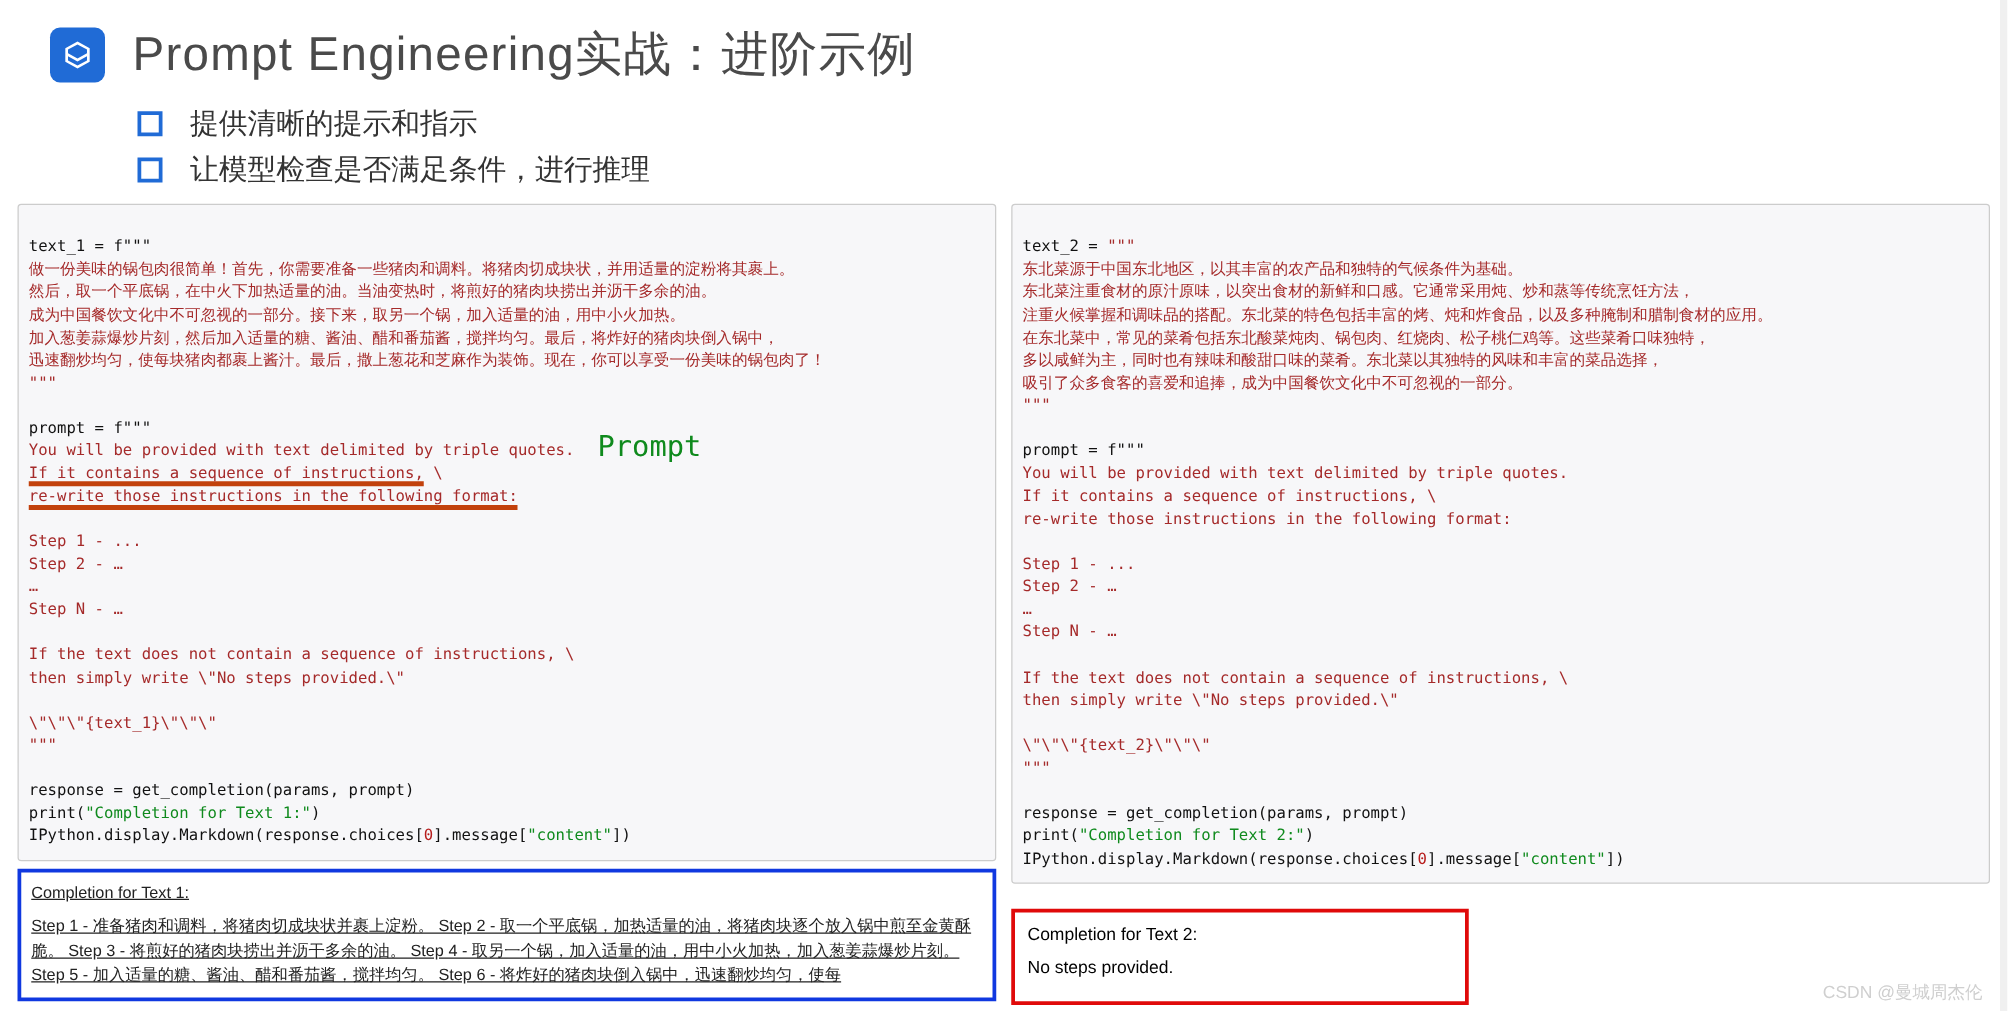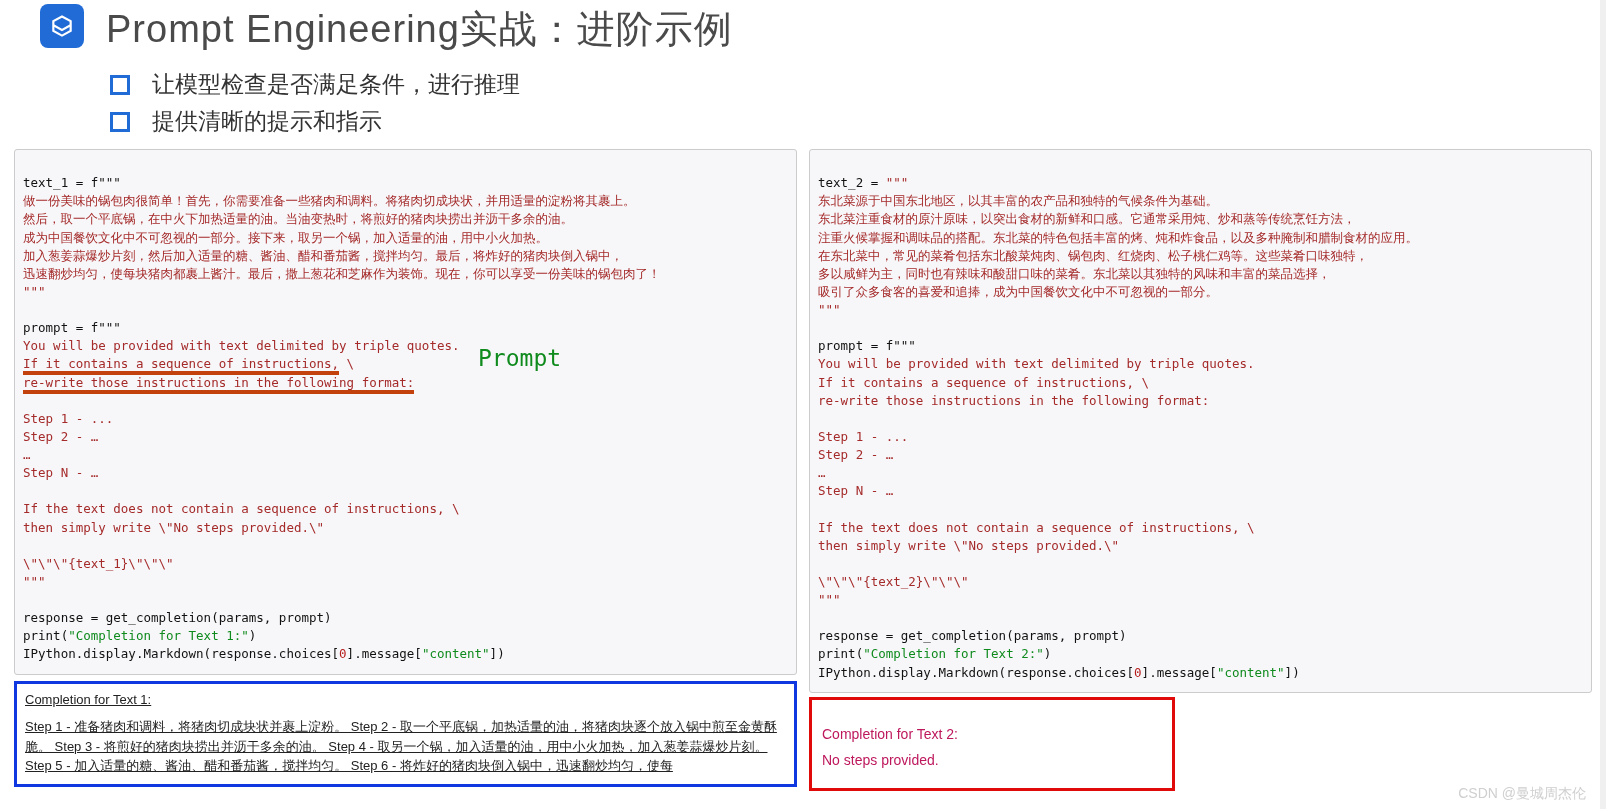--- a/index.html
+++ b/index.html
@@ -1,59 +1,59 @@
 <!DOCTYPE html>
 <html><head>
 <meta charset="utf-8">
 <style>
   html,body{margin:0;padding:0;background:#fff;font-family:"Microsoft YaHei","SimSun",sans-serif;color:#333;}
   .slide{width:1606px;height:809px;position:relative;box-sizing:border-box;}
-  .hdr{display:flex;align-items:flex-start;padding:4px 40px 8px 40px;}
+  .hdr{display:flex;align-items:center;padding:18px 40px 8px 40px;}
   .logo{width:44px;height:44px;border-radius:8px;background:#206bd6;display:flex;align-items:center;justify-content:center;margin-right:22px;}
   .logo svg{width:26px;height:26px;}
   .title{font-size:38px;font-weight:300;color:#4a4a4a;letter-spacing:1px;}
   .bullets{padding-left:110px;padding-top:6px;}
   .b-row{display:flex;align-items:center;margin-bottom:6px;}
   .b-box{width:14px;height:14px;border:3px solid #206bd6;margin-right:22px;flex-shrink:0;}
   .b-txt{font-size:23px;color:#333;}
   .cols{display:flex;padding:6px 14px 0 14px;gap:12px;}
   .col{flex:1;min-width:0;}
   .codebox{background:#f7f7f9;border:1px solid #ccc;border-radius:3px;padding:6px 8px 10px 8px;font-family:Consolas,monospace;font-size:12.5px;line-height:1.45;color:#444;white-space:pre-wrap;}
   .kw-black{color:#111;}
   .kw-brown{color:#a52a2a;}
   .kw-red{color:#b71c1c;}
   .kw-green{color:#0f8a1d;}
   .prompt-label{position:absolute;color:#0f8a1d;font-family:Consolas,monospace;font-size:23px;left:478px;top:345px;}
   .outbox1{border:3px solid #1038e0;margin-top:6px;padding:6px 8px 8px 8px;font-family:"Microsoft YaHei",sans-serif;font-size:13px;line-height:1.5;color:#222;text-decoration:underline;}
-  .outbox2{border:3px solid #e00a0a;margin-top:4px;padding:21px 10px 14px 10px;font-family:"Microsoft YaHei",sans-serif;font-size:14px;line-height:1.9;color:#be185d;width:340px;}
+  .outbox2{border:3px solid #e00a0a;margin-top:20px;padding:4px 10px 14px 10px;font-family:"Microsoft YaHei",sans-serif;font-size:14px;line-height:1.9;color:#000000;width:340px;}
   .under-g{border-bottom:4px solid #c2410c;}
   .watermark{position:absolute;right:20px;bottom:6px;color:#cfcfcf;font-size:14px;}
   .vsep{position:absolute;right:0;top:0;width:6px;height:100%;background:#f0f0f0;}
 </style>
 </head>
 <body>
 <div class="slide">
 
   <div class="hdr">
     <div class="logo">
       <svg viewBox="0 0 24 24">
           <path fill="#fff" d="M12 2l9 5v10l-9 5-9-5V7l9-5zm0 2.3L5 8v2.7l7 3.8 7-3.8V8l-7-3.7zM5 13v3l7 3.8 7-3.8v-3l-7 3.8L5 13z"></path>
         </svg>
     </div>
     <div class="title">Prompt Engineering实战：进阶示例</div>
   </div>
 
   <div class="bullets">
     <div class="b-row">
       <div class="b-box"></div>
-      <div class="b-txt">让模型检查是否满足条件，进行推理</div>
+      <div class="b-txt">提供清晰的提示和指示</div>
     </div>
     <div class="b-row">
       <div class="b-box"></div>
-      <div class="b-txt">提供清晰的提示和指示</div>
+      <div class="b-txt">让模型检查是否满足条件，进行推理</div>
     </div>
   </div>
 
   <div class="prompt-label">Prompt</div>
 
   <div class="cols">
 
     <div class="col">
       <div class="codebox">
 <span class="kw-black">text_1 = f"""</span>

